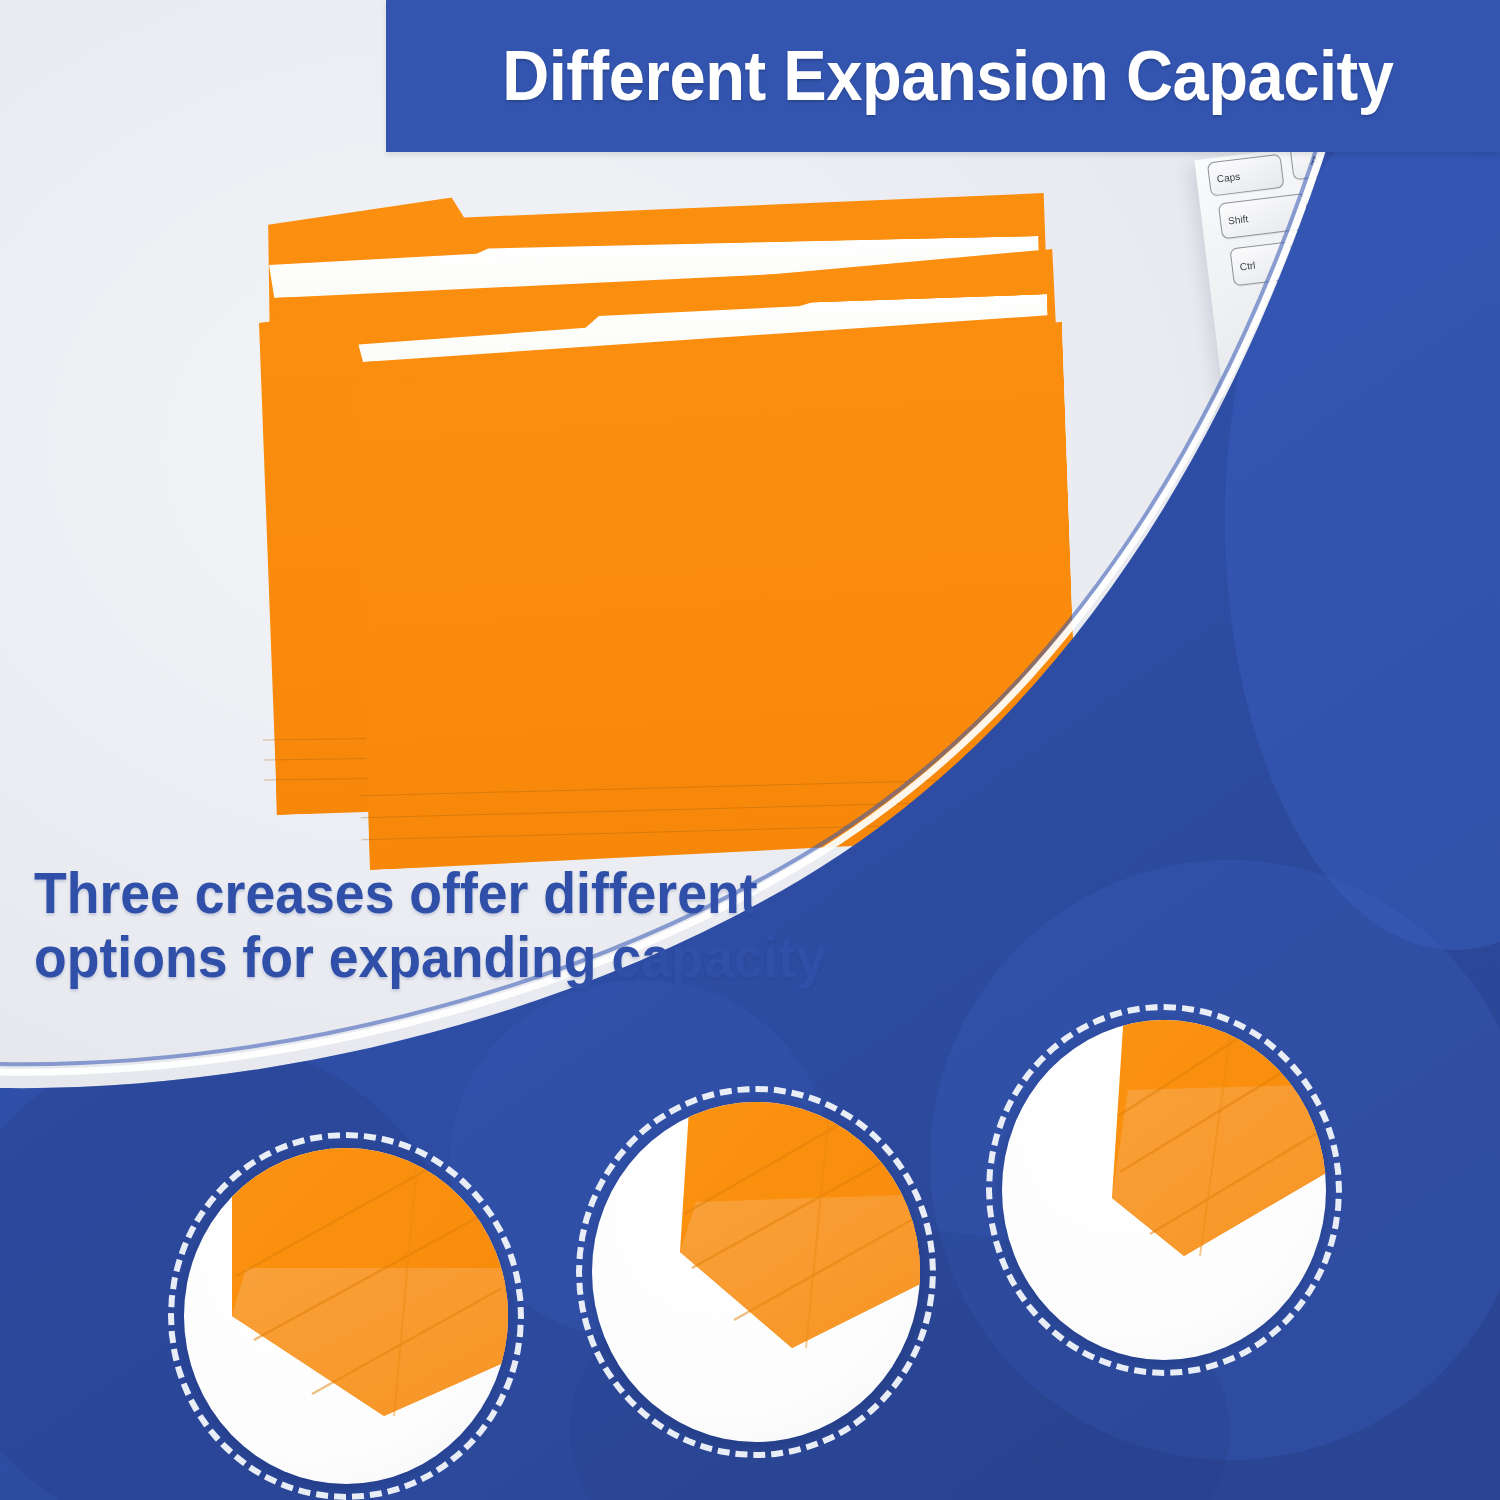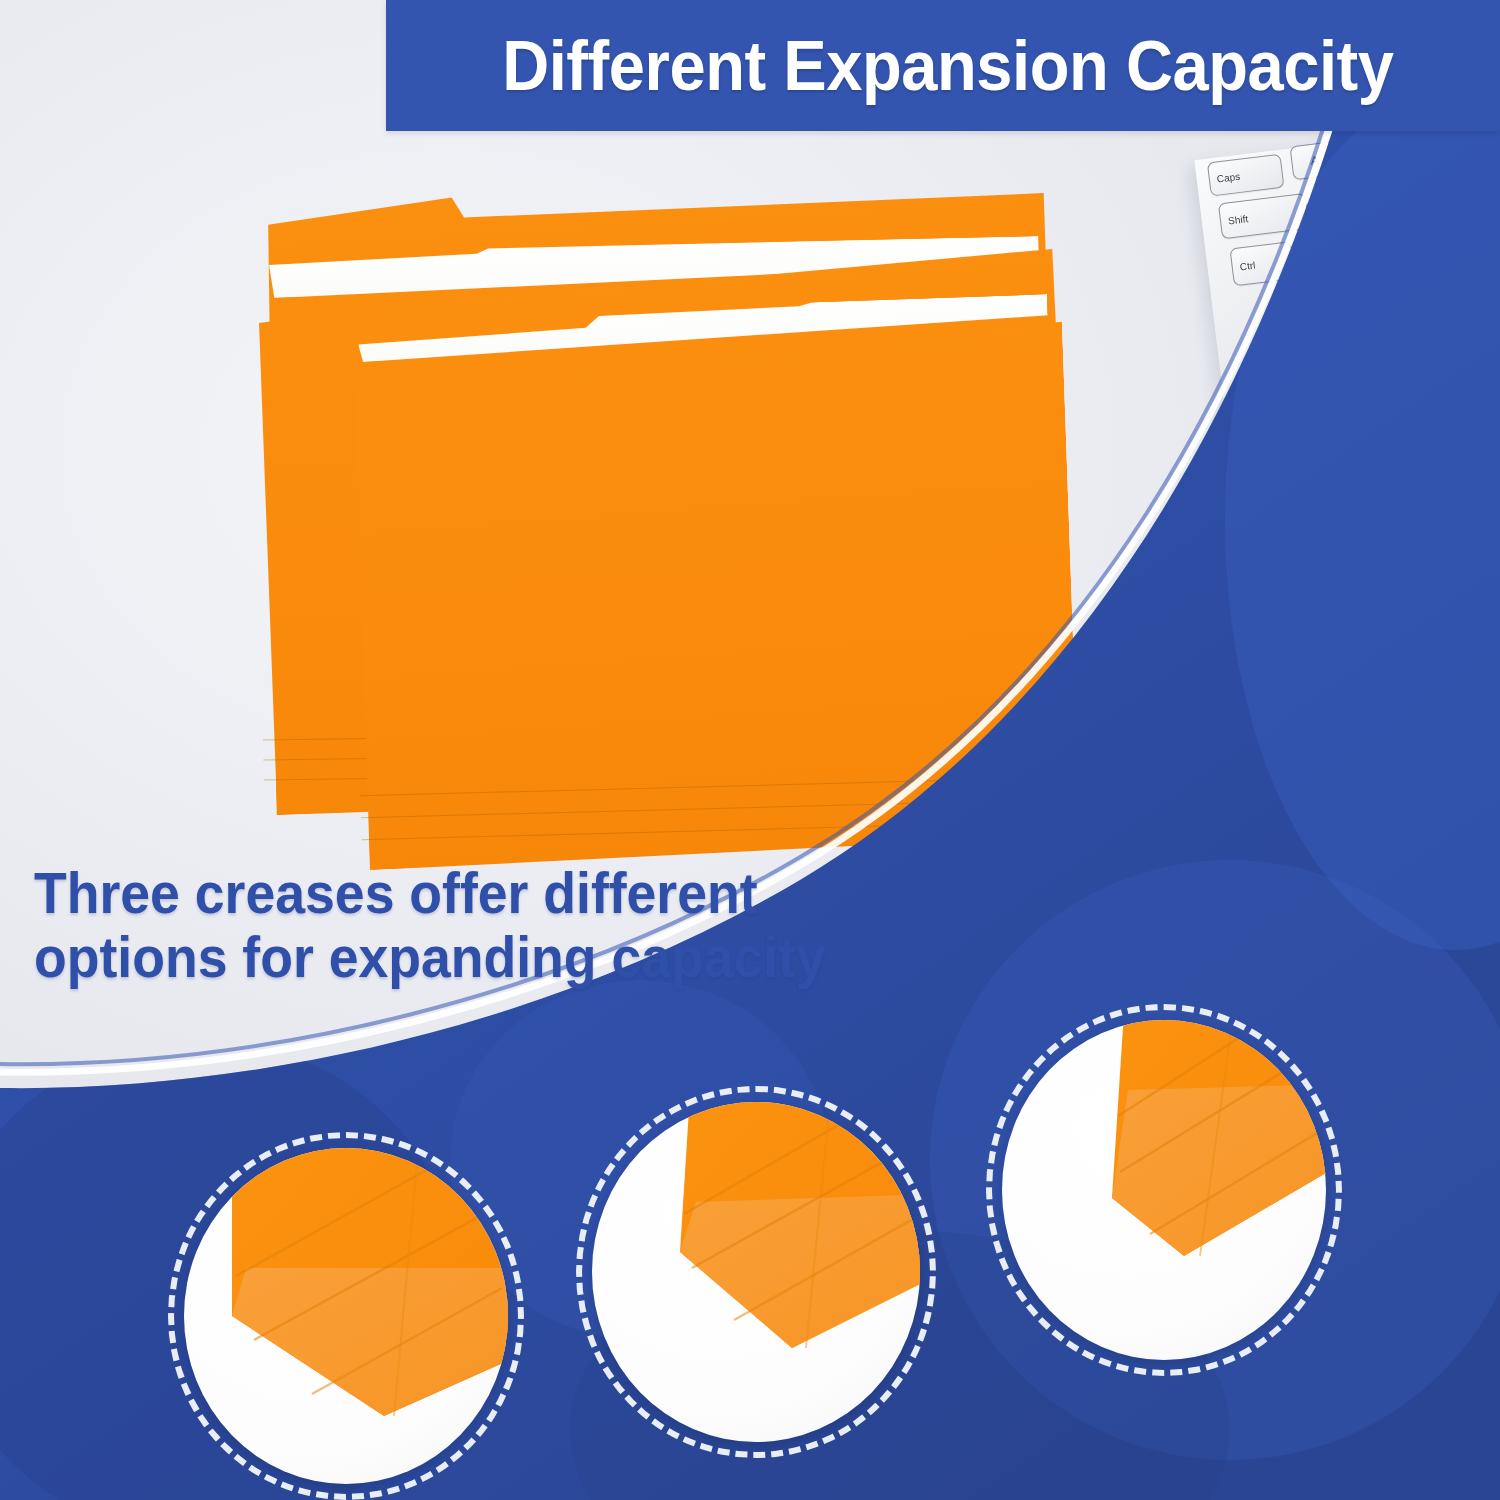--- a/index.html
+++ b/index.html
@@ -10,21 +10,21 @@
   }
   #stage{
     position:relative; width:1500px; height:1500px;
     background:
       radial-gradient(ellipse 900px 700px at 30% 30%, #f4f5f8 0%, #eceef3 55%, #e6e8ee 100%);
     overflow:hidden;
   }
 
   
   .banner{
-    position:absolute; left:386px; top:0px; width:1114px; height:131px;
+    position:absolute; left:386px; top:0px; width:1114px; height:152px;
     background:#3355b0;
     box-shadow: 0 3px 5px rgba(0,0,0,.10);
     display:flex; align-items:center; justify-content:center;
   }
   .banner-title{
     color:#ffffff;
     font-size:70px;
     font-weight:bold;
     letter-spacing:-0.5px;
     transform:scaleX(.93);

